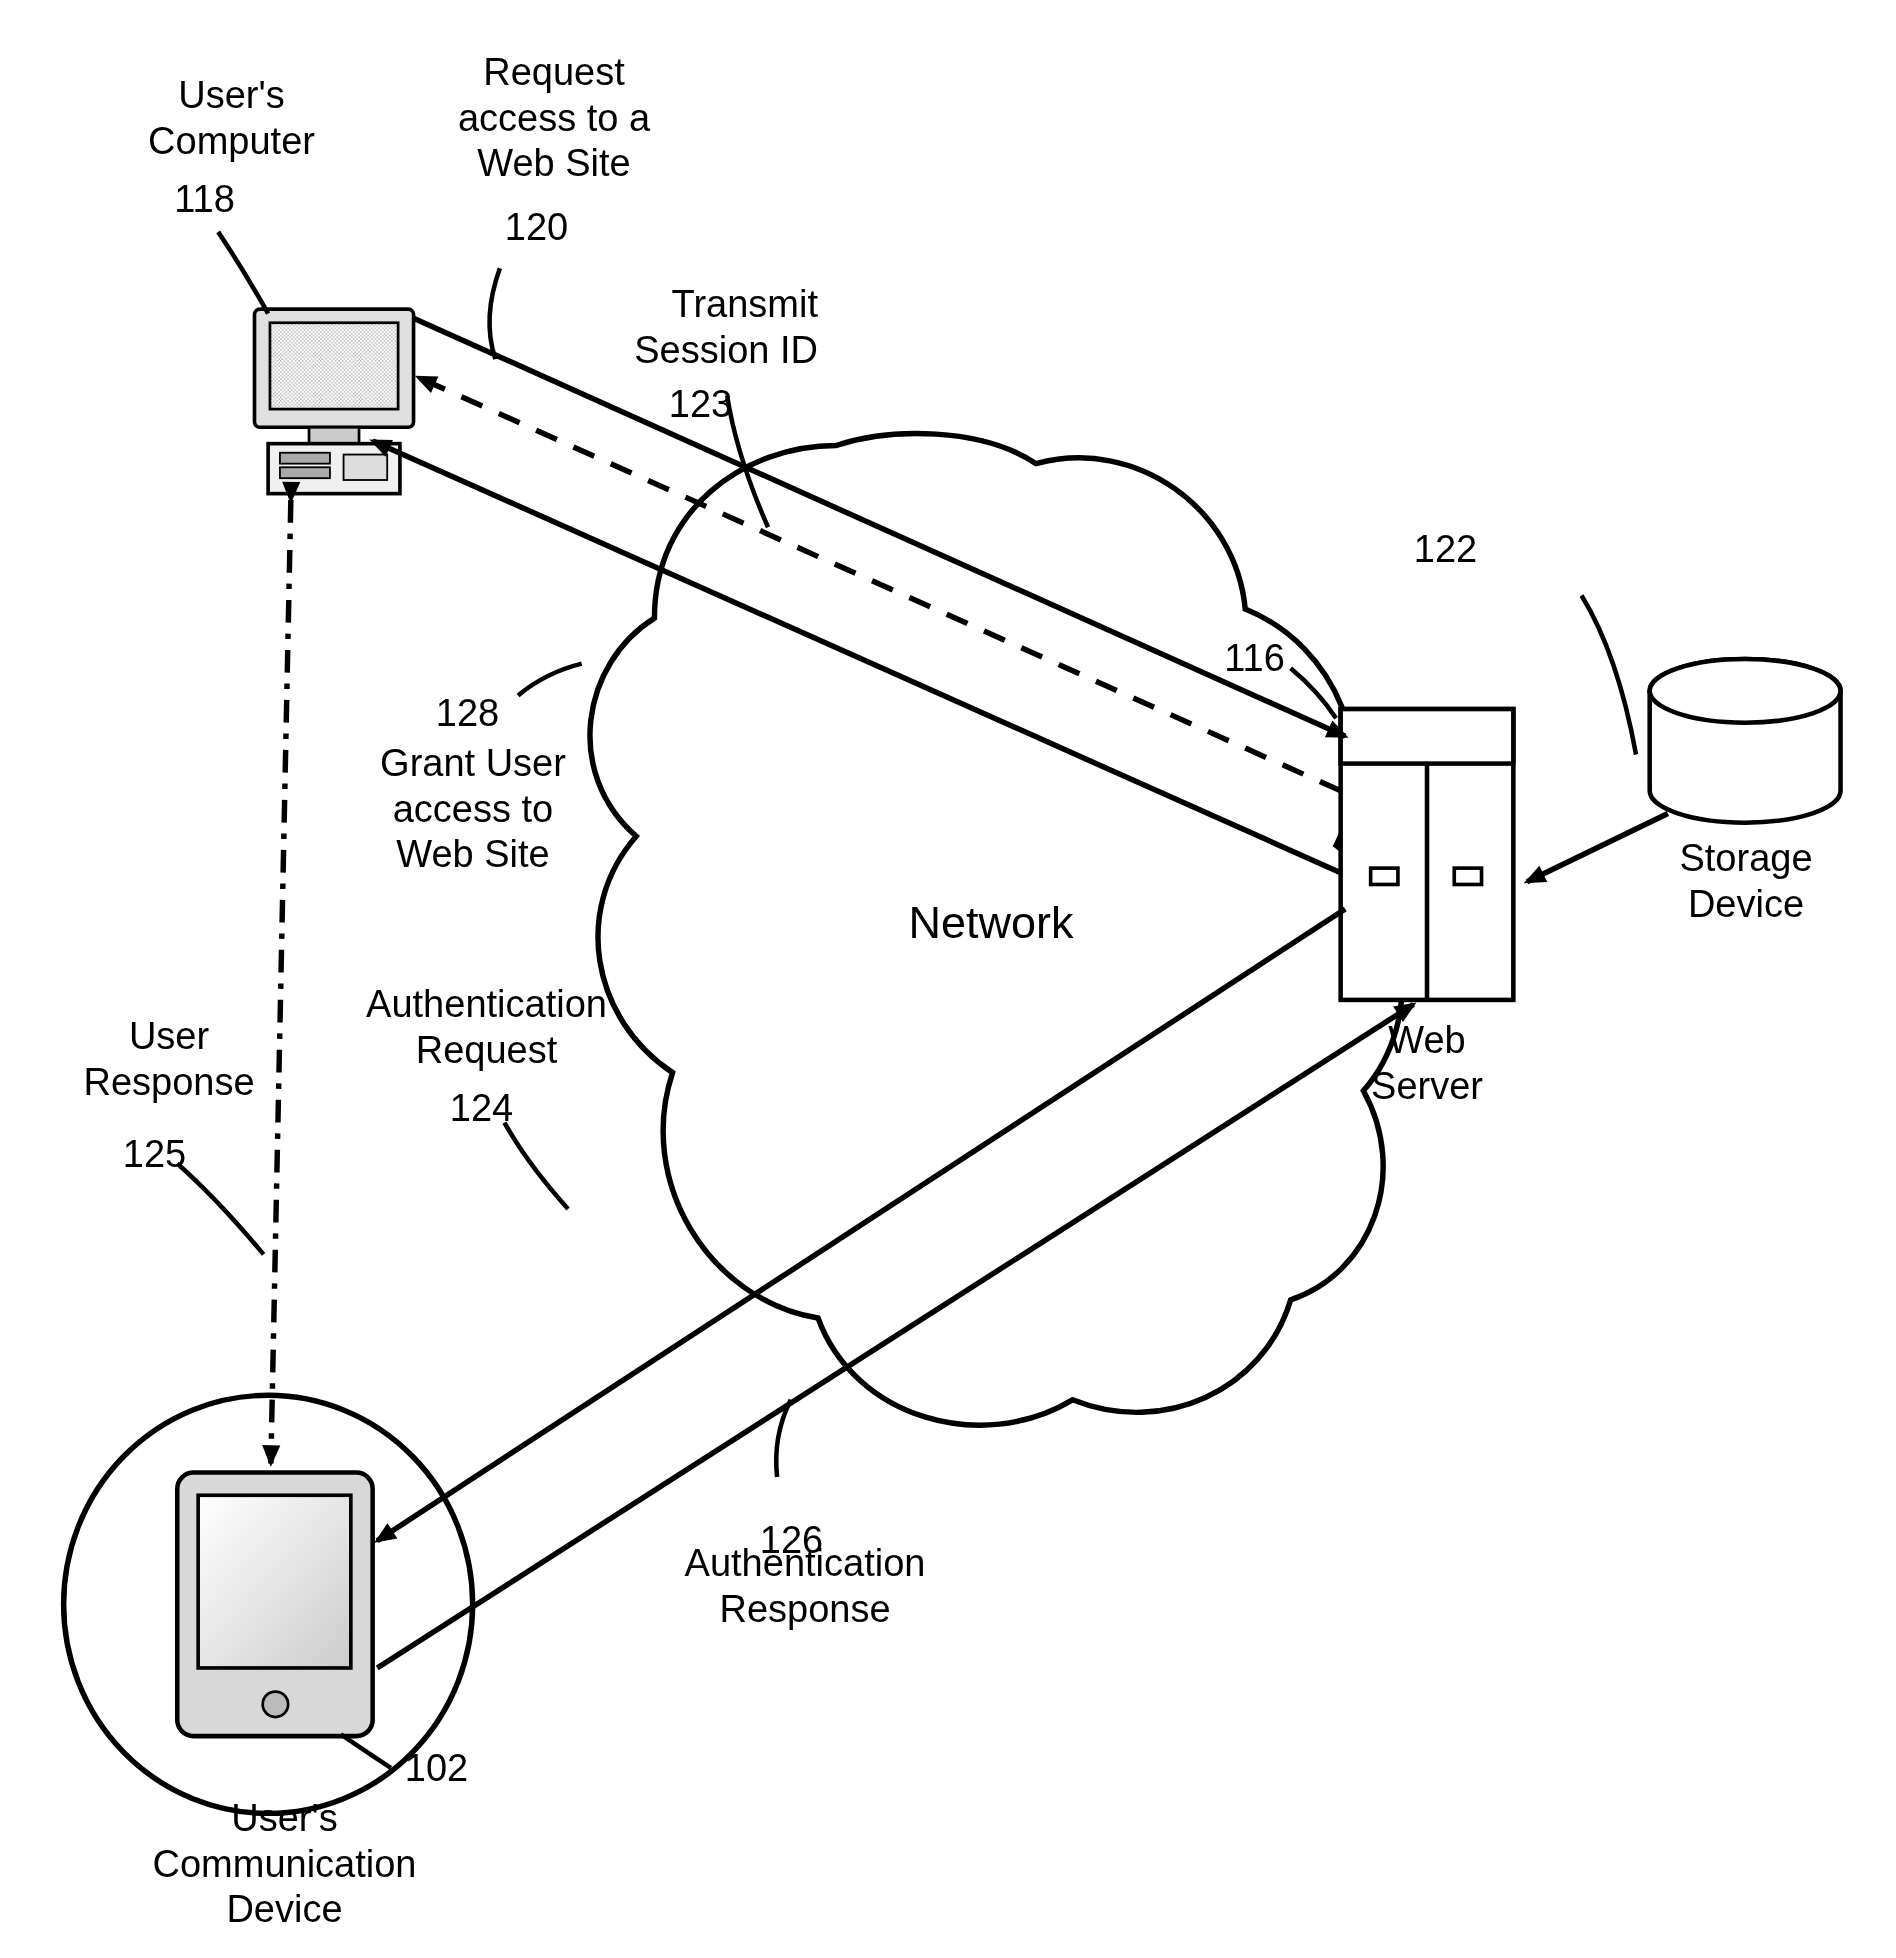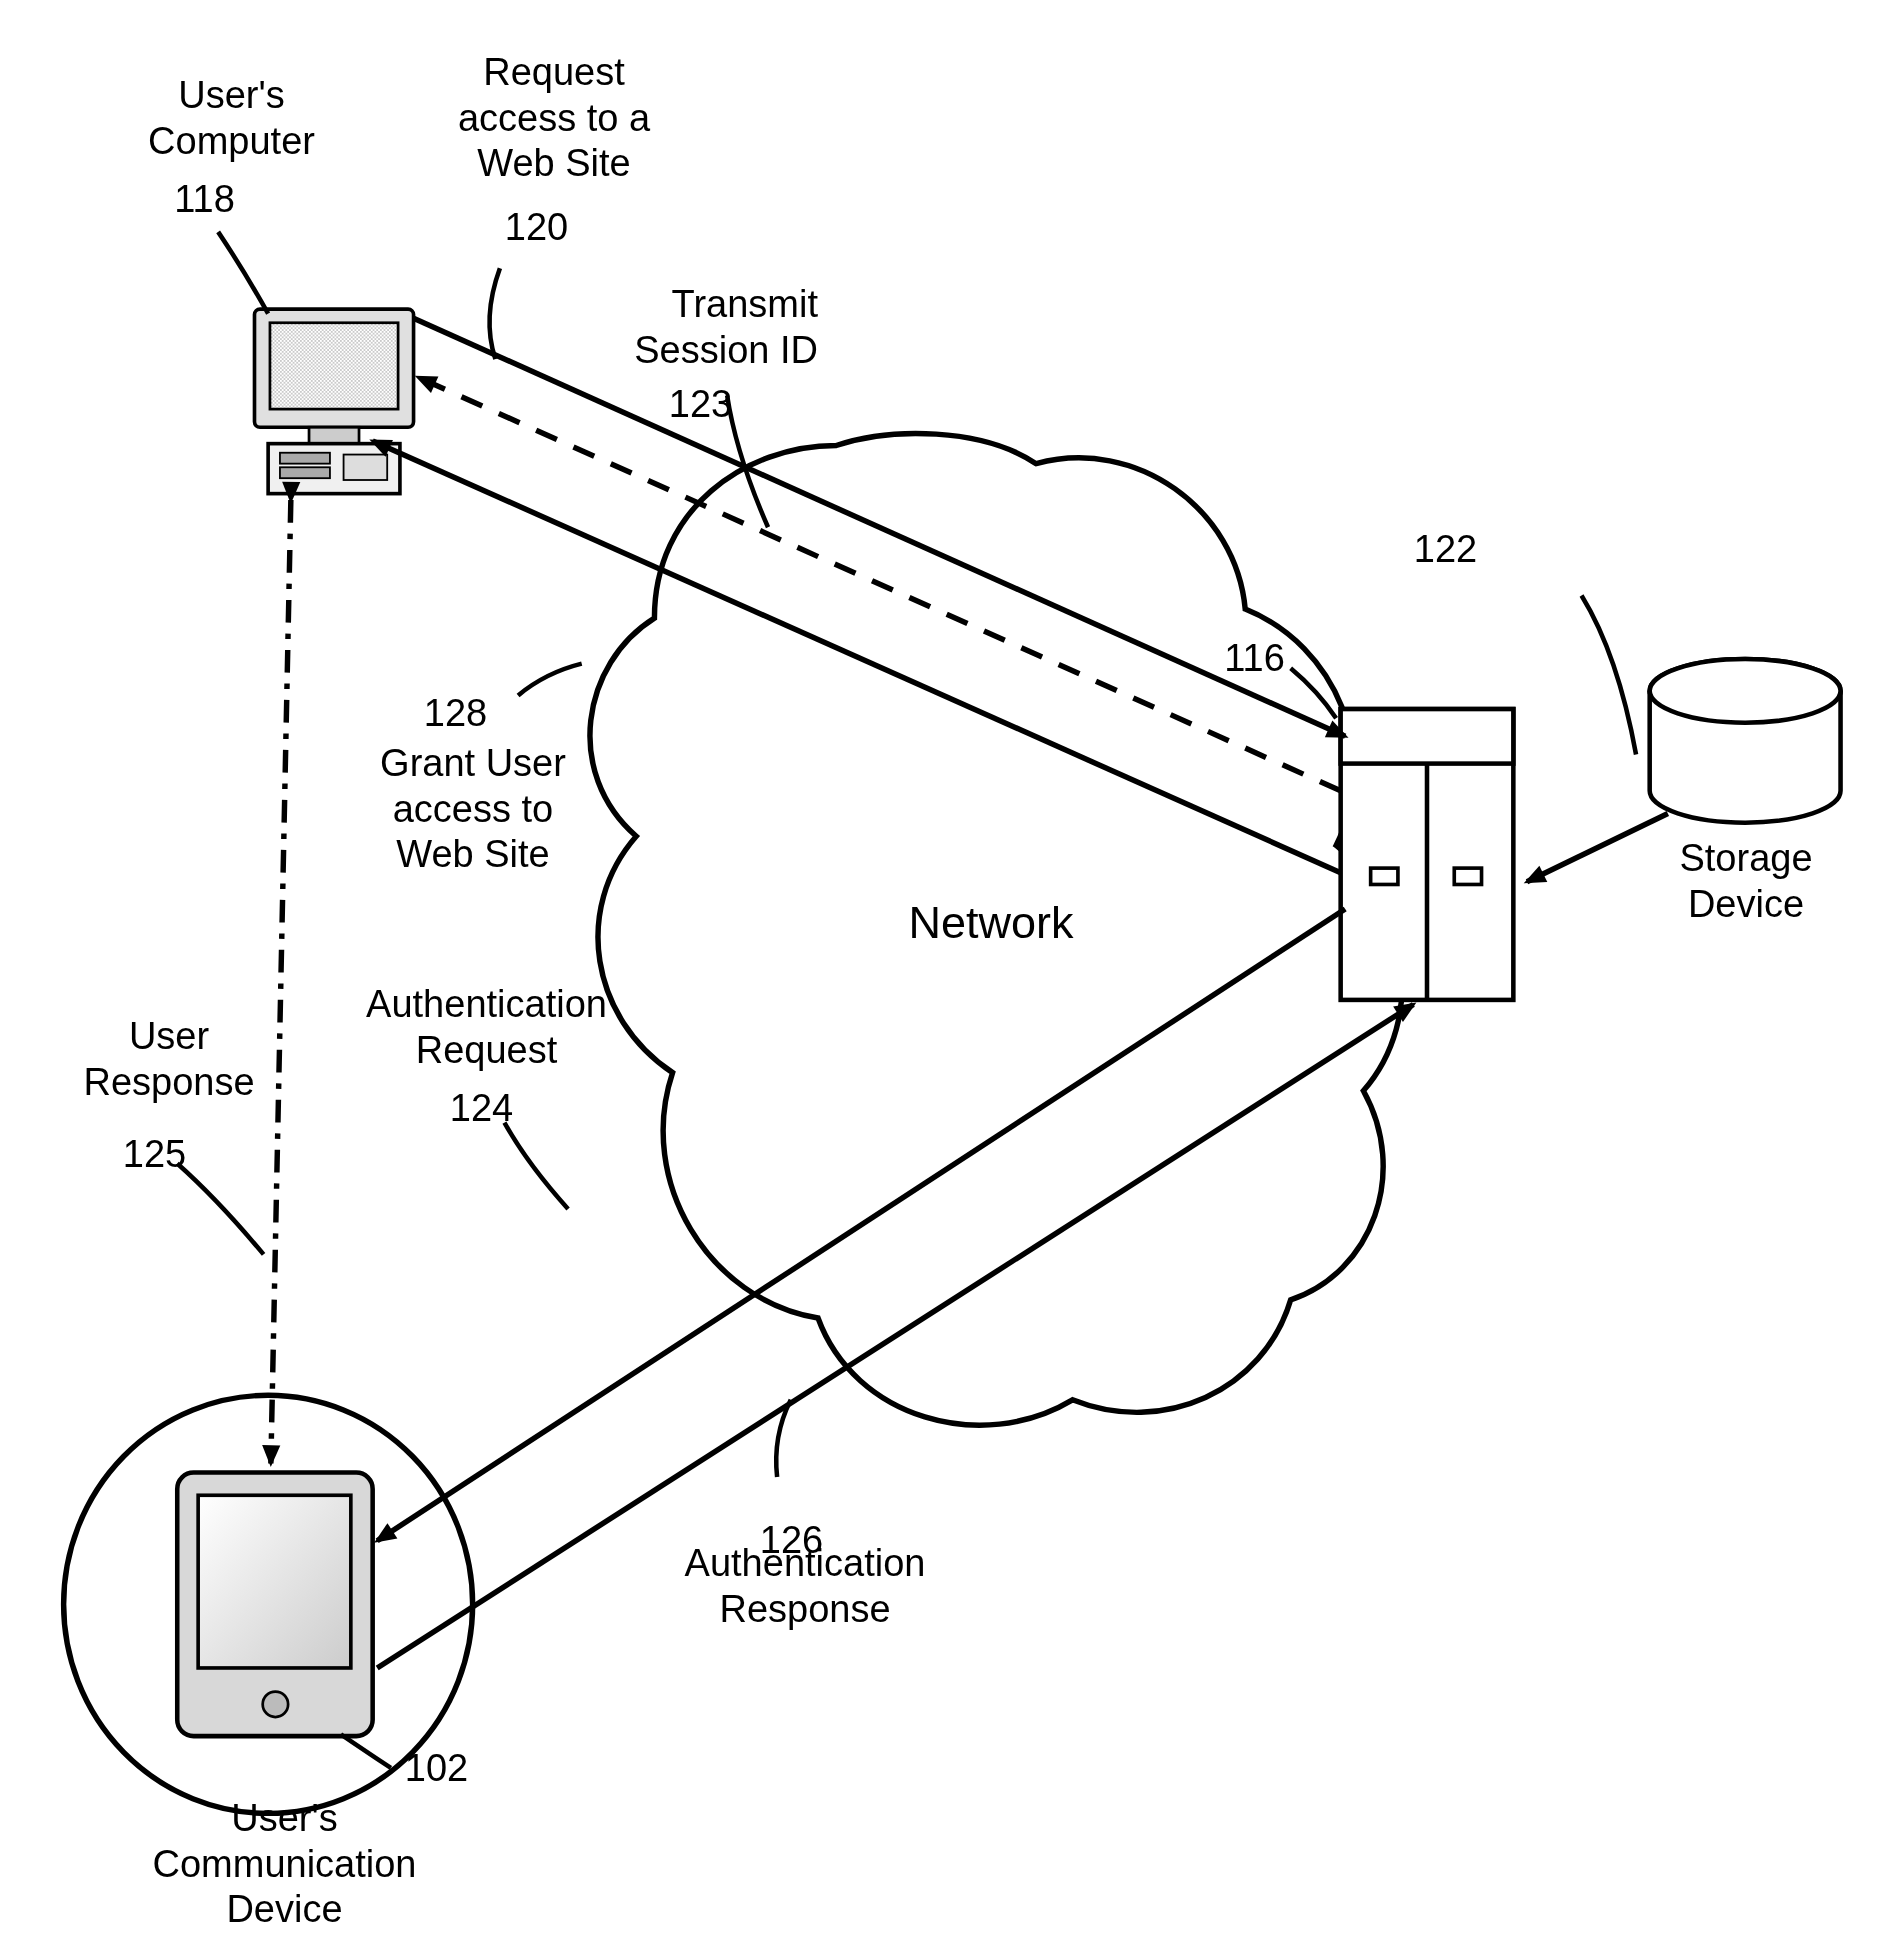--- a/index.html
+++ b/index.html
@@ -116,26 +116,27 @@
 
 <div class="label" style="left:436px; top:50px; width:236px;">Request<br>access to a<br>Web Site</div>
 <div class="label" style="left:491px; top:205px; width:91px;">120</div>
 
 <div class="label" style="left:582px; top:282px; width:236px;text-align:right;">Transmit<br>Session ID</div>
 <div class="label" style="left:655px; top:382px; width:91px;">123</div>
 
 <div class="label" style="left:1400px; top:527px; width:91px;">122</div>
 
 <div class="label" style="left:1209px; top:636px; width:91px;">116</div>
+<div class="label" style="left:1336px; top:1018px; width:182px;">Web<br>Server</div>
 
 <div class="label" style="left:1646px; top:836px; width:200px;">Storage<br>Device</div>
 
 <div class="label" style="left:873px; top:896px; width:236px; font-size:45px;">Network</div>
 
-<div class="label" style="left:410px; top:691px; width:91px;">128</div>
+<div class="label" style="left:422px; top:691px; width:91px;">128</div>
 <div class="label" style="left:355px; top:741px; width:236px;">Grant User<br>access to<br>Web Site</div>
 
 <div class="label" style="left:341px; top:982px; width:291px;">Authentication<br>Request</div>
 <div class="label" style="left:436px; top:1086px; width:91px;">124</div>
 
 <div class="label" style="left:60px; top:1014px; width:218px;">User<br>Response</div>
 <div class="label" style="left:109px; top:1118px; width:91px;margin-top:14px;">125</div>
 
 <div class="label" style="left:746px; top:1486px; width:91px;margin-top:32px;">126</div>
 <div class="label" style="left:655px; top:1541px; width:300px;">Authentication<br>Response</div>

